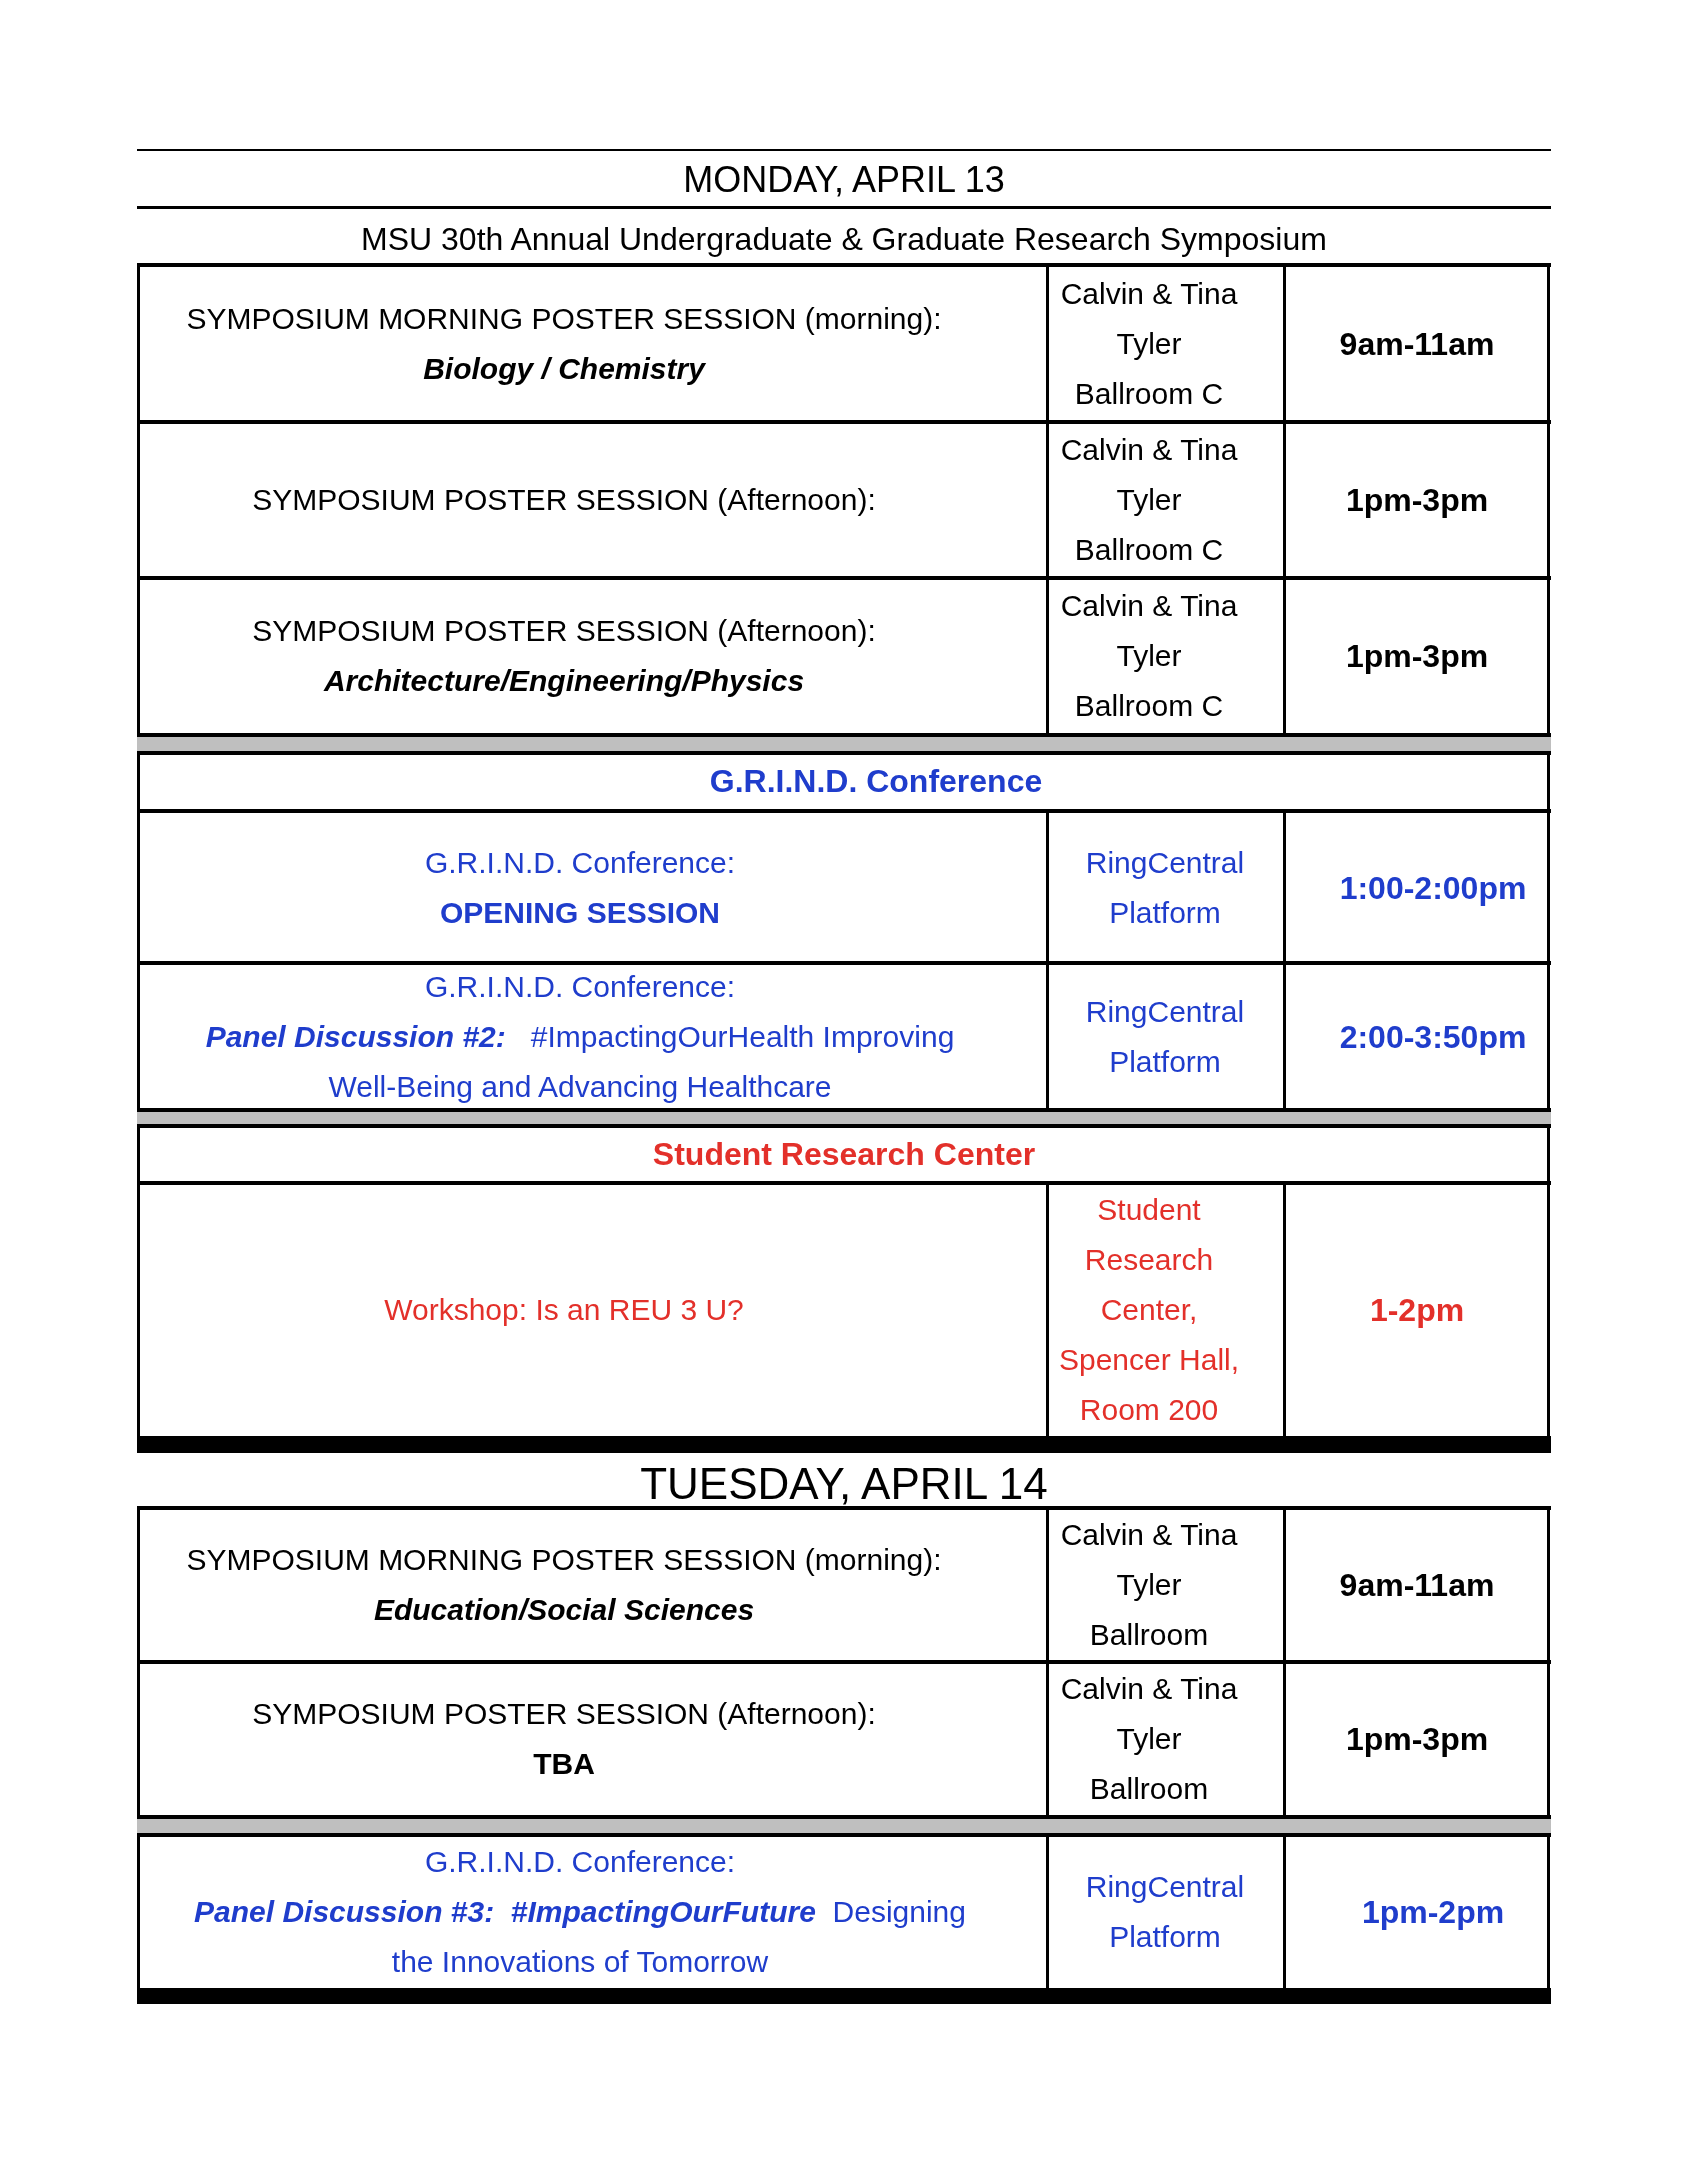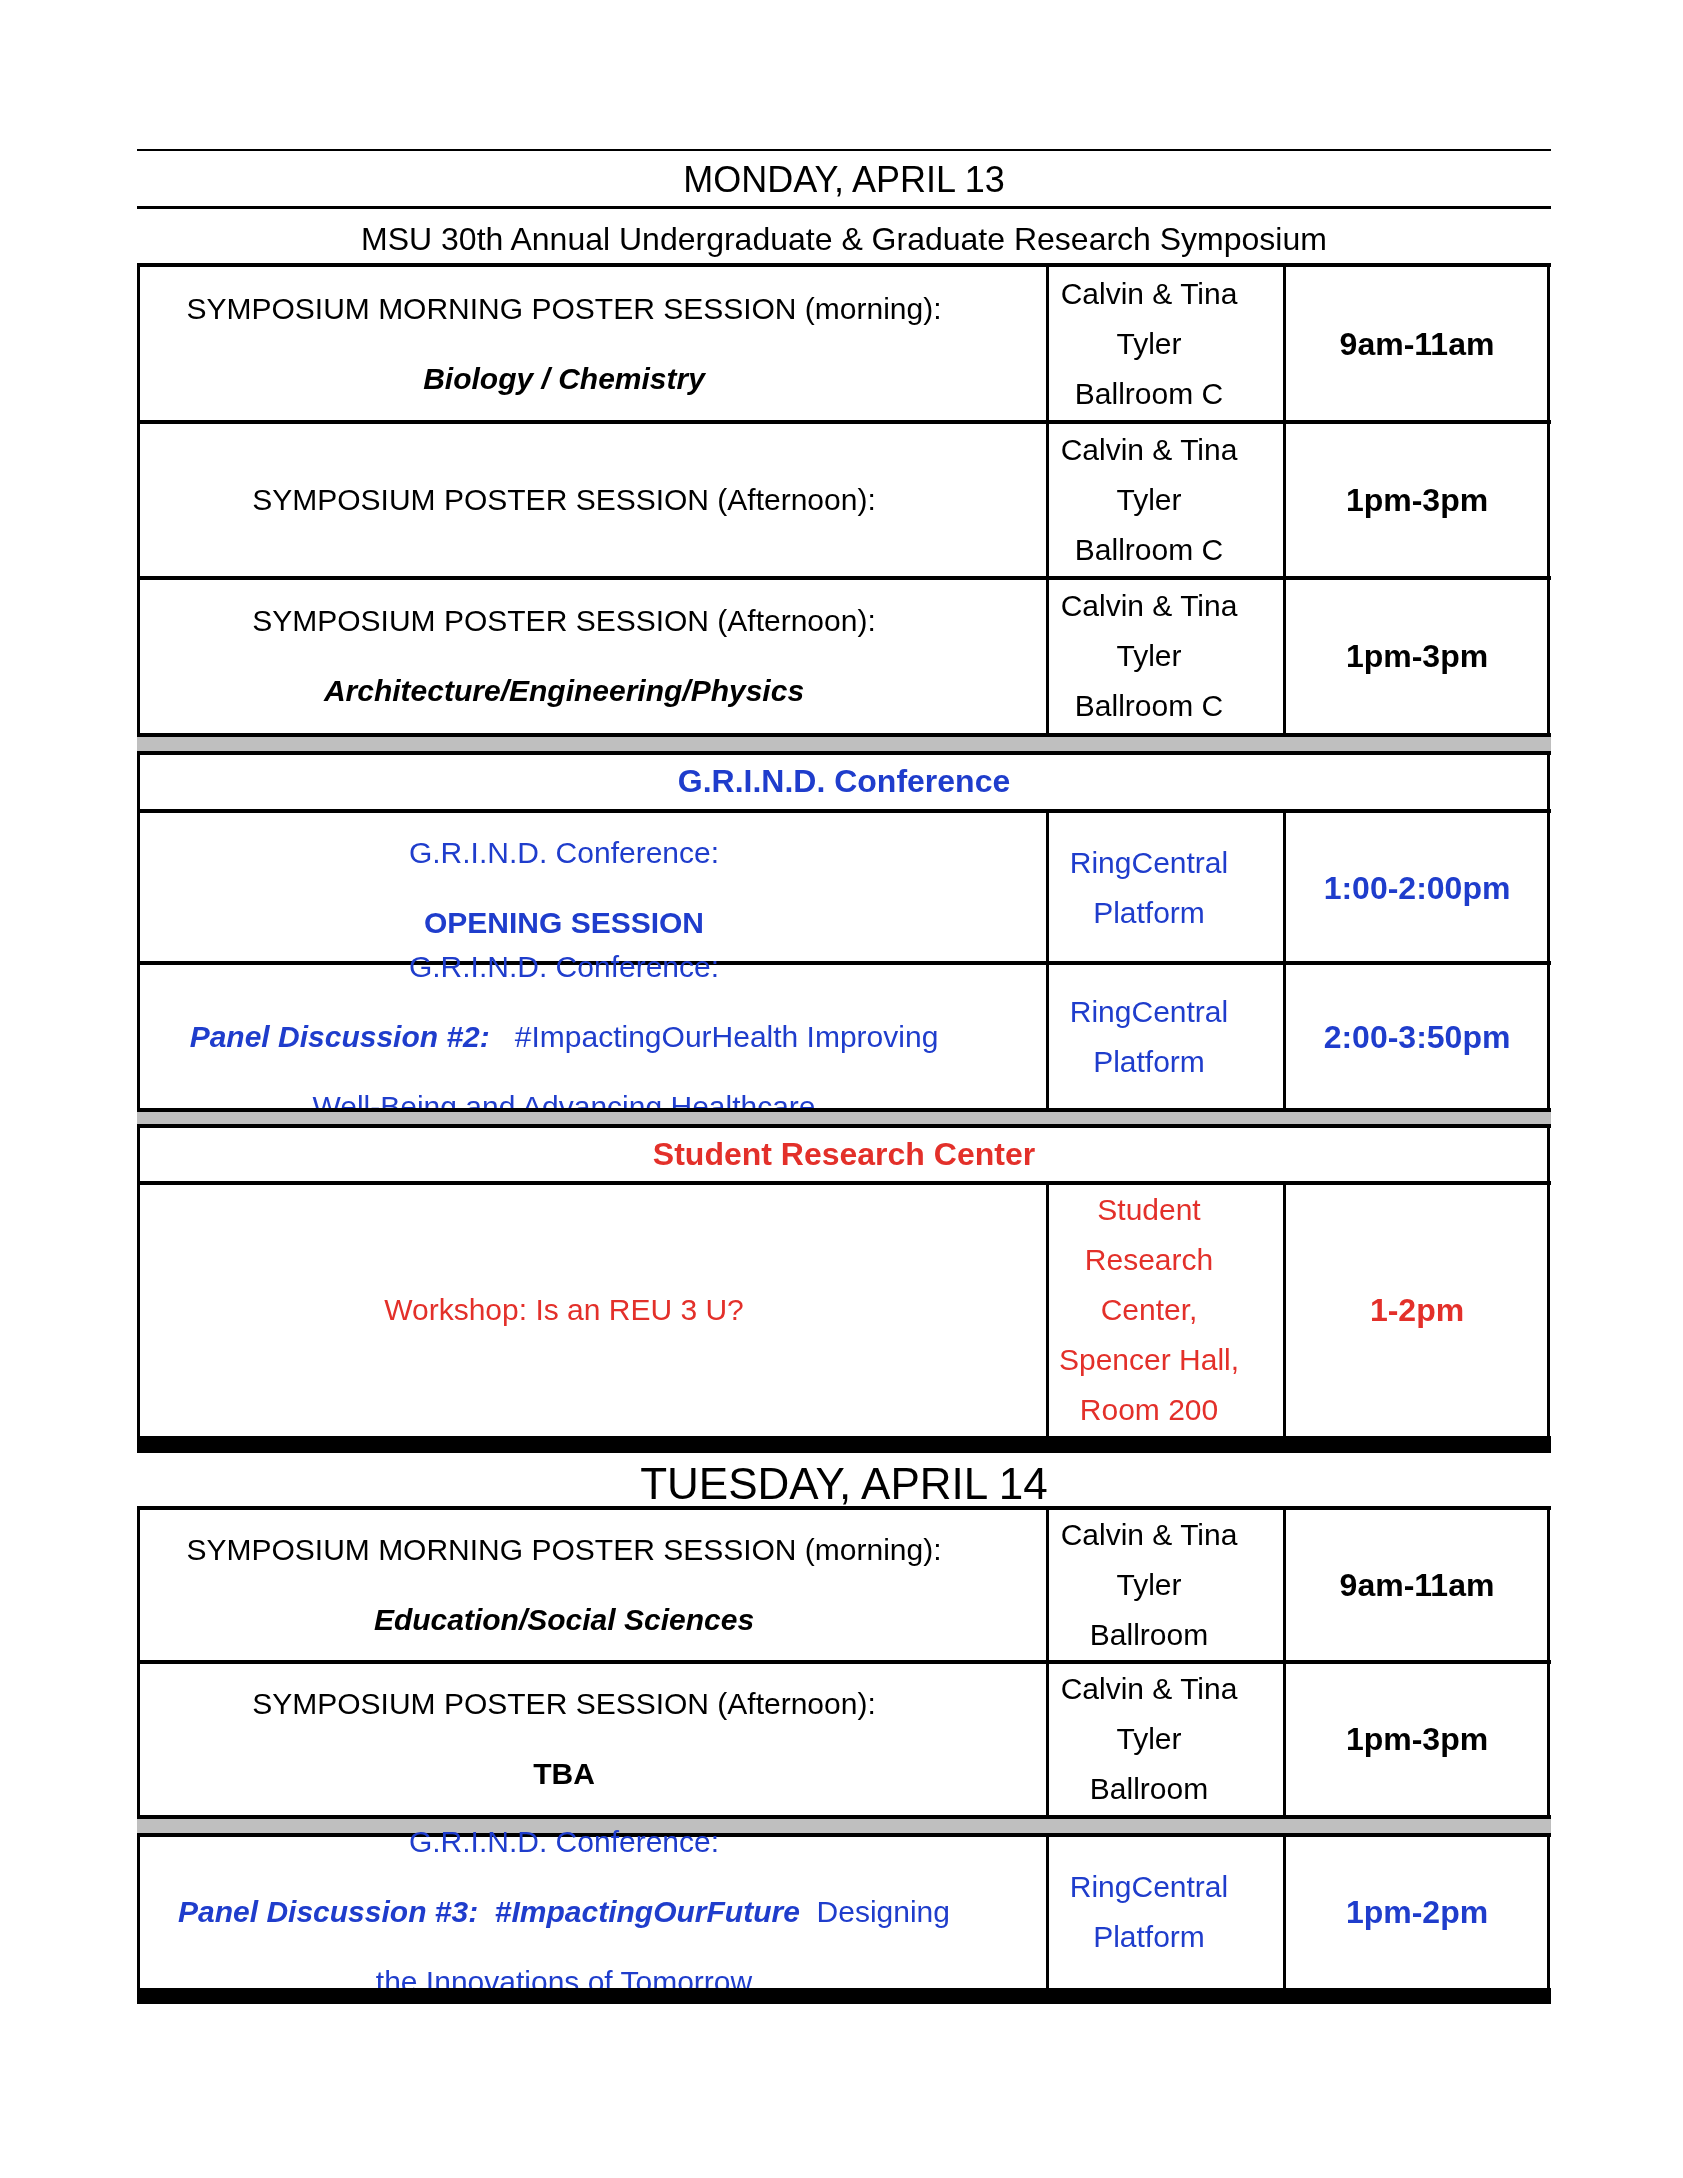--- a/index.html
+++ b/index.html
@@ -1,28 +1,28 @@
 <!DOCTYPE html>
 <html><head>
 <meta charset="utf-8">
 <style>
   html,body{margin:0;padding:0;background:#fff;}
   body{width:1683px;height:2178px;position:relative;font-family:"Liberation Sans","DejaVu Sans",sans-serif;color:#000;overflow:hidden;}
   .hline{position:absolute;left:137px;width:1414px;background:#000;}
   .title{position:absolute;left:137px;width:1414px;text-align:center;font-weight:normal;}
   .cell{position:absolute;box-sizing:border-box;display:flex;flex-direction:column;align-items:center;justify-content:center;text-align:center;line-height:50px;}
-  .c1{left:140px;width:848px;font-size:30px;gap:20px;}
+  .c1{left:140px;width:848px;font-size:30px;}
   .c2{left:1032px;width:234px;font-size:30px;}
   .c3{left:1287px;width:260px;font-size:32px;font-weight:bold;}
   .vline{position:absolute;width:3px;background:#000;}
   .row-line{position:absolute;left:137px;width:1414px;height:4px;background:#000;}
   .gray{position:absolute;left:137px;width:1414px;background:#bfbfbf;}
   .blackbar{position:absolute;left:137px;width:1414px;background:#000;}
   .section-head{position:absolute;left:140px;width:1408px;display:flex;align-items:center;justify-content:center;font-weight:bold;font-size:32px;}
-  .blue{color:#1f3dcc;}
+  .blue{color:#1f3dcc;padding-left:32px;}
   .red{color:#e3302a;}
   .bi{font-weight:bold;font-style:italic;}
   .b{font-weight:bold;}
   .line{display:block;white-space:nowrap;}
 </style>
 </head>
 <body>
 
 <div class="hline" style="top:149px;height:2px;"></div>
 <div class="title" style="top:156px;font-size:36px;line-height:48px;">MONDAY, APRIL 13</div>

